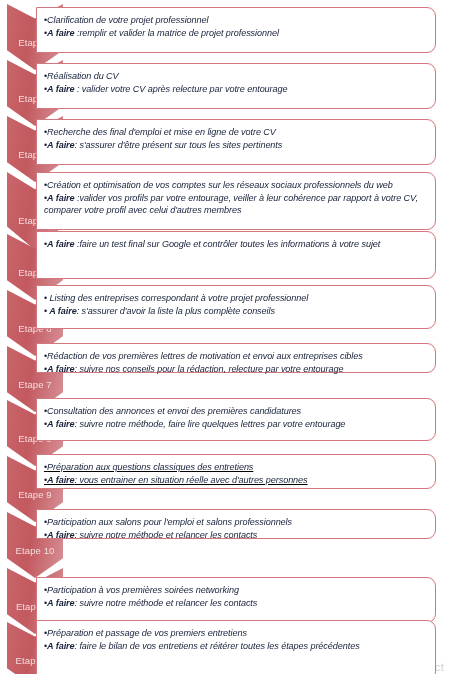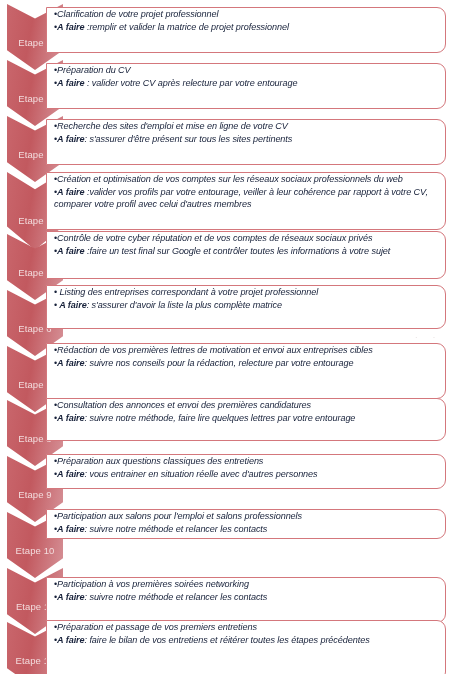--- a/index.html
+++ b/index.html
@@ -50,30 +50,30 @@
     letter-spacing: 0.1px;
     white-space: nowrap;
     transform: translateY(5px);
     font-family: "Liberation Sans", sans-serif;
   }
   .chevron.tall .chevron-label { transform: translateY(9px); }
 
   
   .card {
     position: absolute;
-    left: 46px;
+    left: 36px;
     width: 400px;
     box-sizing: border-box;
     background: #ffffff;
     border: 1.3px solid #d4777c;
     border-top-left-radius: 0;
     border-bottom-left-radius: 0;
     border-top-right-radius: 9px;
     border-bottom-right-radius: 9px;
-    padding: 0 8px 6px 7px;
+    padding: 6px 8px 6px 7px;
   }
 
   .line {
     font-size: 9.1px;
     line-height: 12.6px;
     color: #17213a;
     font-style: italic;
     font-family: "Liberation Sans", sans-serif;
     white-space: nowrap;
     letter-spacing: -0.08px;
@@ -124,83 +124,82 @@
       <div class="card" style="top: 7px; height: 46px;">
         <div class="line"><span class="bullet">•</span><span>Clarification de votre projet professionnel</span></div>
         <div class="line"><span class="bullet">•</span><span class="strong">A faire</span><span> :remplir et valider la matrice de projet professionnel</span></div>
       </div>
     </div>
     <div class="step-row" style="top: 0px;">
       <div class="chevron" style="top: 60px;">
         <span class="chevron-label">Etape 2</span>
       </div>
       <div class="card" style="top: 63px; height: 46px;">
-        <div class="line"><span class="bullet">•</span><span>Préparation du CV</span></div>
+        <div class="line"><span class="bullet">•</span><span>Réalisation du CV</span></div>
         <div class="line"><span class="bullet">•</span><span class="strong">A faire</span><span> : valider votre CV après relecture par votre entourage</span></div>
       </div>
     </div>
     <div class="step-row" style="top: 0px;">
       <div class="chevron" style="top: 116px;">
         <span class="chevron-label">Etape 3</span>
       </div>
       <div class="card" style="top: 119px; height: 46px;">
-        <div class="line"><span class="bullet">•</span><span>Recherche des sites d'emploi et mise en ligne de votre CV</span></div>
+        <div class="line"><span class="bullet">•</span><span>Recherche des final d'emploi et mise en ligne de votre CV</span></div>
         <div class="line"><span class="bullet">•</span><span class="strong">A faire</span><span>: s'assurer d'être présent sur tous les sites pertinents</span></div>
       </div>
     </div>
     <div class="step-row" style="top: 0px;">
       <div class="chevron tall" style="top: 172px;">
         <span class="chevron-label">Etape 4</span>
       </div>
       <div class="card" style="top: 172px; height: 58px;">
         <div class="line wrap"><span class="bullet">•</span><span>Création et optimisation de vos comptes sur les réseaux sociaux professionnels du web</span></div>
         <div class="line wrap"><span class="bullet">•</span><span class="strong">A faire</span><span> :valider vos profils  par votre entourage, veiller à leur cohérence par rapport à votre CV, comparer votre profil avec celui d'autres membres</span></div>
       </div>
     </div>
     <div class="step-row" style="top: 0px;">
       <div class="chevron" style="top: 234px;">
         <span class="chevron-label">Etape 5</span>
       </div>
       <div class="card" style="top: 231px; height: 48px;">
-        <div class="line"><span class="bullet">•</span><span>Contrôle de votre cyber réputation et de vos comptes de réseaux sociaux privés</span></div>
         <div class="line"><span class="bullet">•</span><span class="strong">A faire</span><span> :faire un test final sur Google et contrôler toutes les informations à votre sujet</span></div>
       </div>
     </div>
     <div class="step-row" style="top: 0px;">
       <div class="chevron" style="top: 290px;">
         <span class="chevron-label">Etape 6</span>
       </div>
       <div class="card" style="top: 285px; height: 44px;">
         <div class="line"><span class="bullet">•</span><span> Listing des entreprises correspondant à votre projet professionnel</span></div>
-        <div class="line"><span class="bullet">•</span><span class="strong"> A faire</span><span>: s'assurer d'avoir la liste  la plus complète matrice</span></div>
+        <div class="line"><span class="bullet">•</span><span class="strong"> A faire</span><span>: s'assurer d'avoir la liste  la plus complète conseils</span></div>
       </div>
     </div>
     <div class="step-row" style="top: 0px;">
       <div class="chevron" style="top: 346px;">
         <span class="chevron-label">Etape 7</span>
       </div>
-      <div class="card" style="top: 343px; height: 56px;">
+      <div class="card" style="top: 343px; height: 30px;">
         <div class="line"><span class="bullet">•</span><span>Rédaction de vos premières lettres de motivation et envoi aux entreprises cibles</span></div>
         <div class="line"><span class="bullet">•</span><span class="strong">A faire</span><span>: suivre nos conseils pour la rédaction, relecture par votre entourage</span></div>
       </div>
     </div>
     <div class="step-row" style="top: 0px;">
       <div class="chevron" style="top: 400px;">
         <span class="chevron-label">Etape 8</span>
       </div>
       <div class="card" style="top: 398px; height: 43px;">
         <div class="line"><span class="bullet">•</span><span>Consultation des annonces et envoi des premières candidatures</span></div>
         <div class="line"><span class="bullet">•</span><span class="strong">A faire</span><span>: suivre notre méthode, faire lire quelques lettres par votre entourage</span></div>
       </div>
     </div>
     <div class="step-row" style="top: 0px;">
       <div class="chevron" style="top: 456px;">
         <span class="chevron-label">Etape 9</span>
       </div>
-      <div class="card" style="top: 454px; height: 35px;">
+      <div class="card" style="top: 454px; height: 35px; text-decoration: underline;">
         <div class="line"><span class="bullet">•</span><span>Préparation aux questions classiques des entretiens</span></div>
         <div class="line"><span class="bullet">•</span><span class="strong">A faire</span><span>: vous entrainer en situation réelle avec d'autres personnes</span></div>
       </div>
     </div>
     <div class="step-row" style="top: 0px;">
       <div class="chevron" style="top: 512px;">
         <span class="chevron-label">Etape 10</span>
       </div>
       <div class="card" style="top: 509px; height: 30px;">
         <div class="line"><span class="bullet">•</span><span>Participation aux salons pour l'emploi et salons professionnels</span></div>

